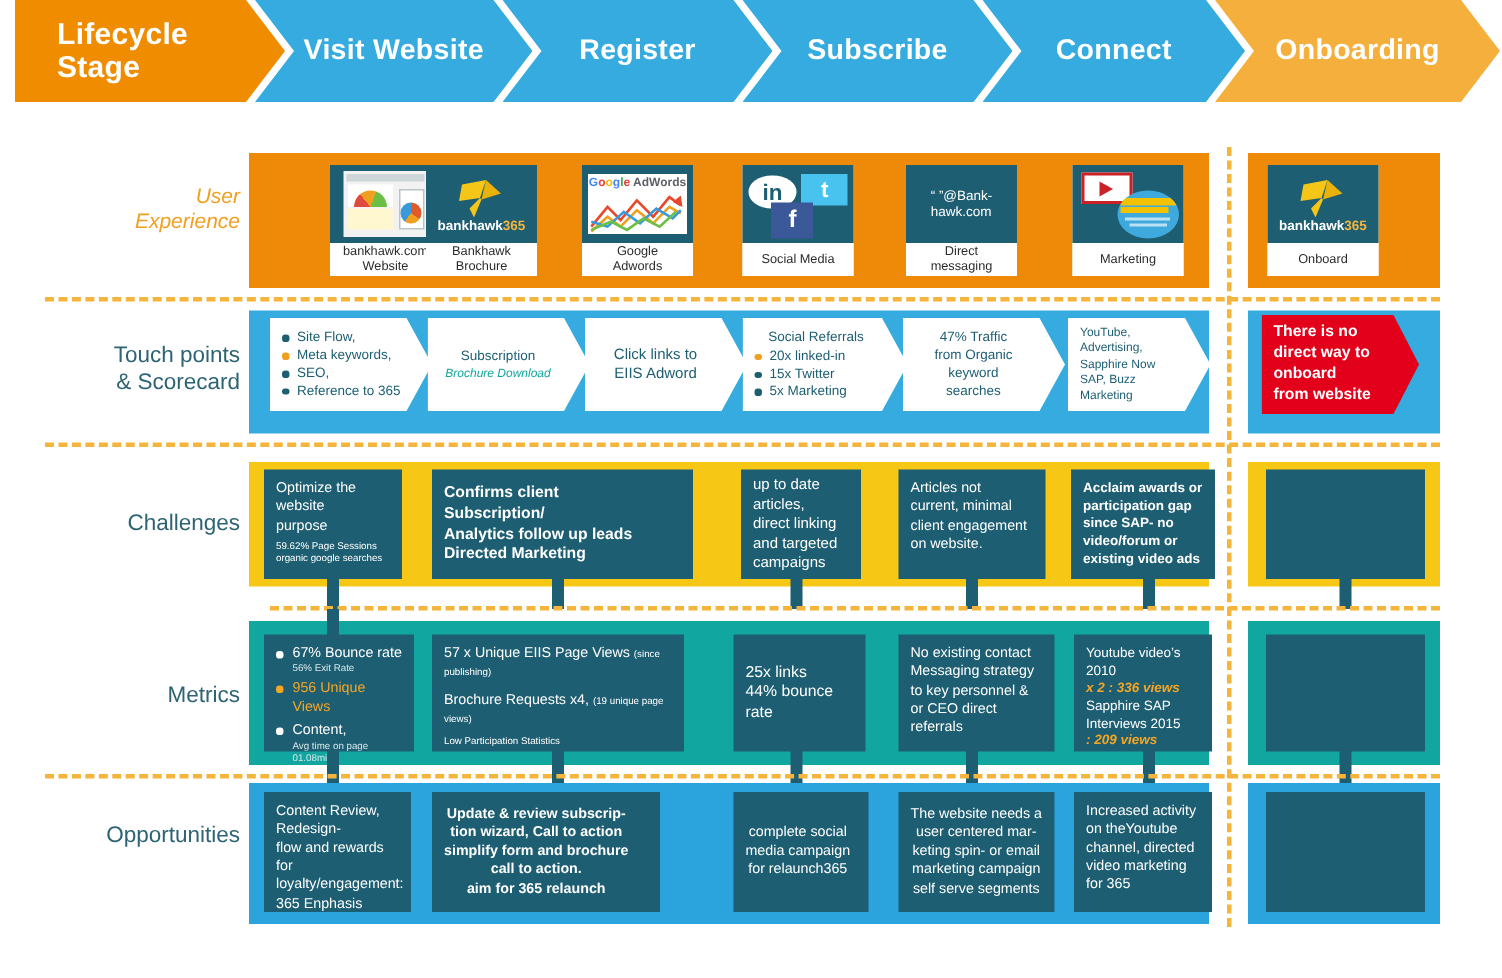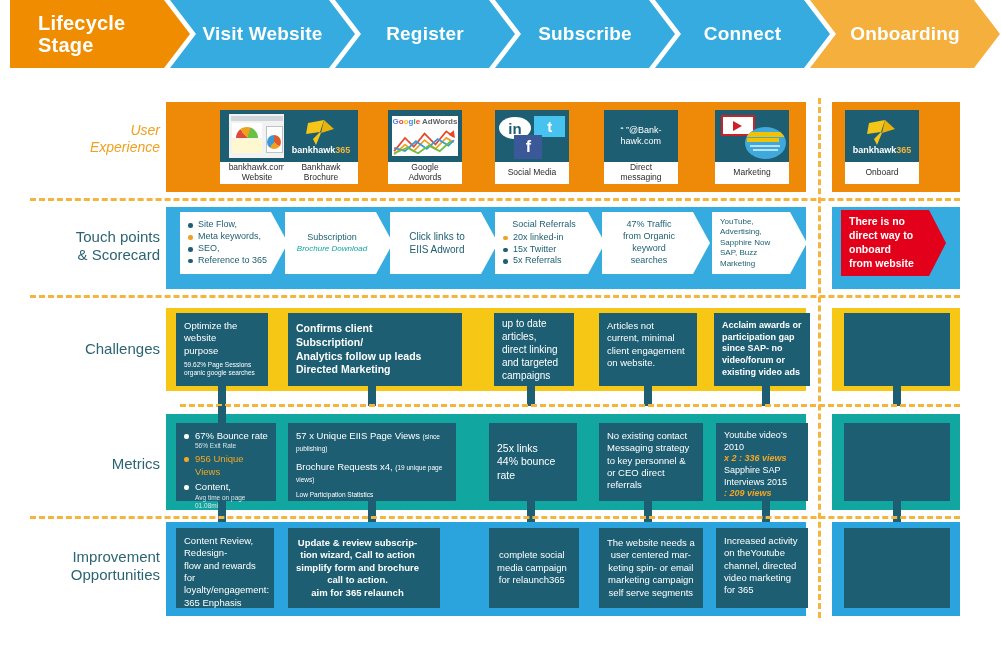--- a/index.html
+++ b/index.html
@@ -332,21 +332,21 @@
   <div class="tpcard ctr" style="left:390px; top:212px; width:108px; height:62px;">
     <div style="white-space:pre-line; font-size:10px;">Click links to
 EIIS Adword</div>
   </div>
 
   <div class="tpcard" style="left:495px; top:212px; width:110px; height:62px;">
     <div style="text-align:center; margin-bottom:1px;">Social Referrals</div>
     <ul class="tplist">
       <li class="dot-orange">20x linked-in</li>
       <li>15x Twitter</li>
-      <li>5x Referrals</li>
+      <li>5x Marketing</li>
     </ul>
   </div>
 
   <div class="tpcard ctr" style="left:602px; top:212px; width:108px; height:62px;">
     <div style="white-space:pre-line;">47% Traffic
 from Organic
 keyword
 searches</div>
   </div>
 
@@ -488,21 +488,20 @@
     <div class="amber">: 209 views</div>
   </div>
   <div class="stem" style="left:762px; top:500px; height:22px;"></div>
 
   <div class="dcard empty" style="left:844px; top:423px; width:106px; height:78px;"></div>
   <div class="stem" style="left:893px; top:500px; height:22px;"></div>
 
   <div class="hdash" style="left:30px; top:516px; width:930px;"></div>
 
   <div class="rlabel" style="left:10px; top:548px; width:150px;">
-    <div>Improvement</div>
     <div>Opportunities</div>
   </div>
 
   <div class="band blue2" style="left:166px; top:522px; width:640px; height:94px;"></div>
   <div class="band blue2" style="left:832px; top:522px; width:128px; height:94px;"></div>
 
   <div class="dcard" style="left:176px; top:528px; width:98px; height:80px;">
     <div style="white-space:pre-line;">Content Review,
 Redesign-
  flow and rewards for

